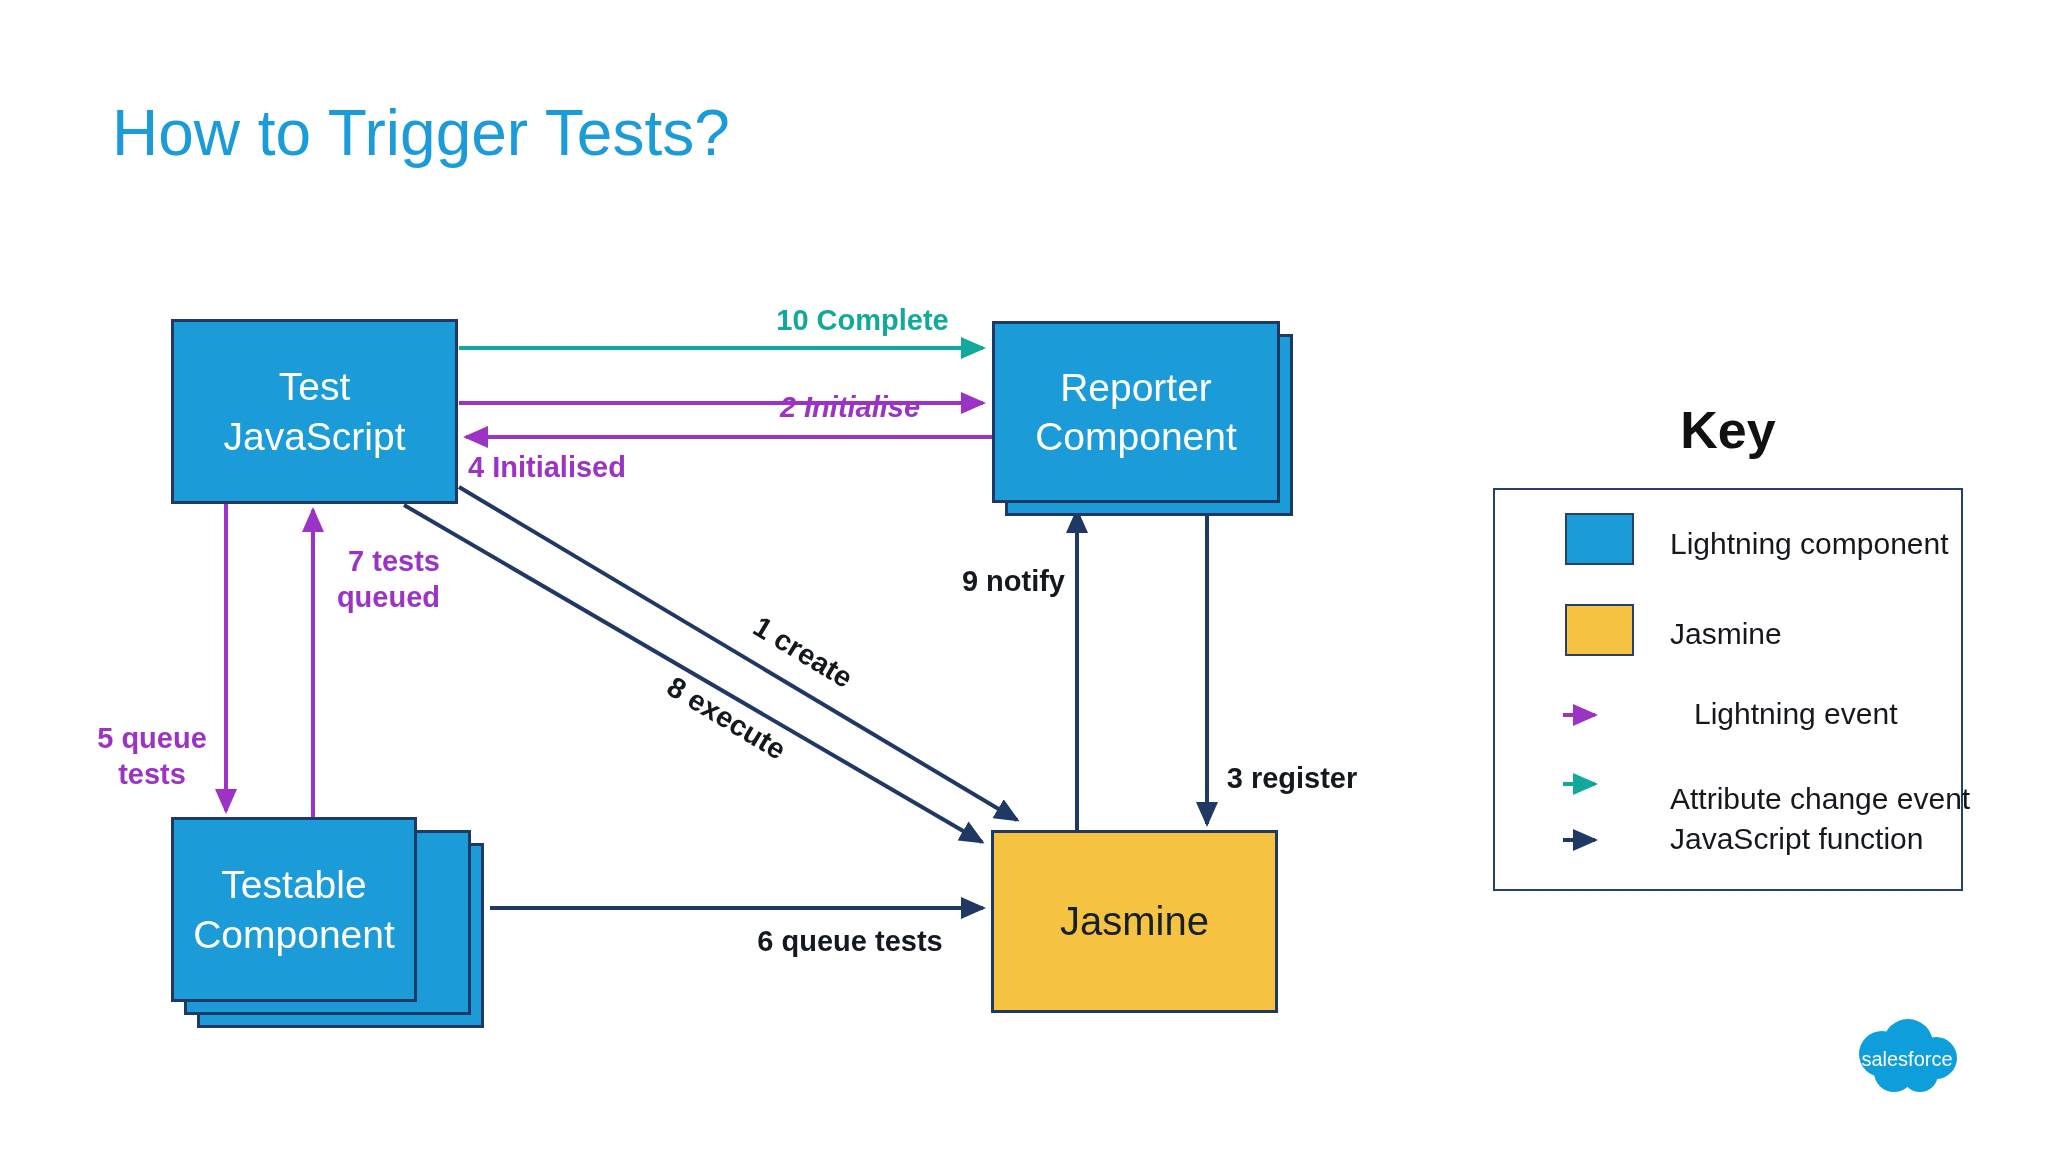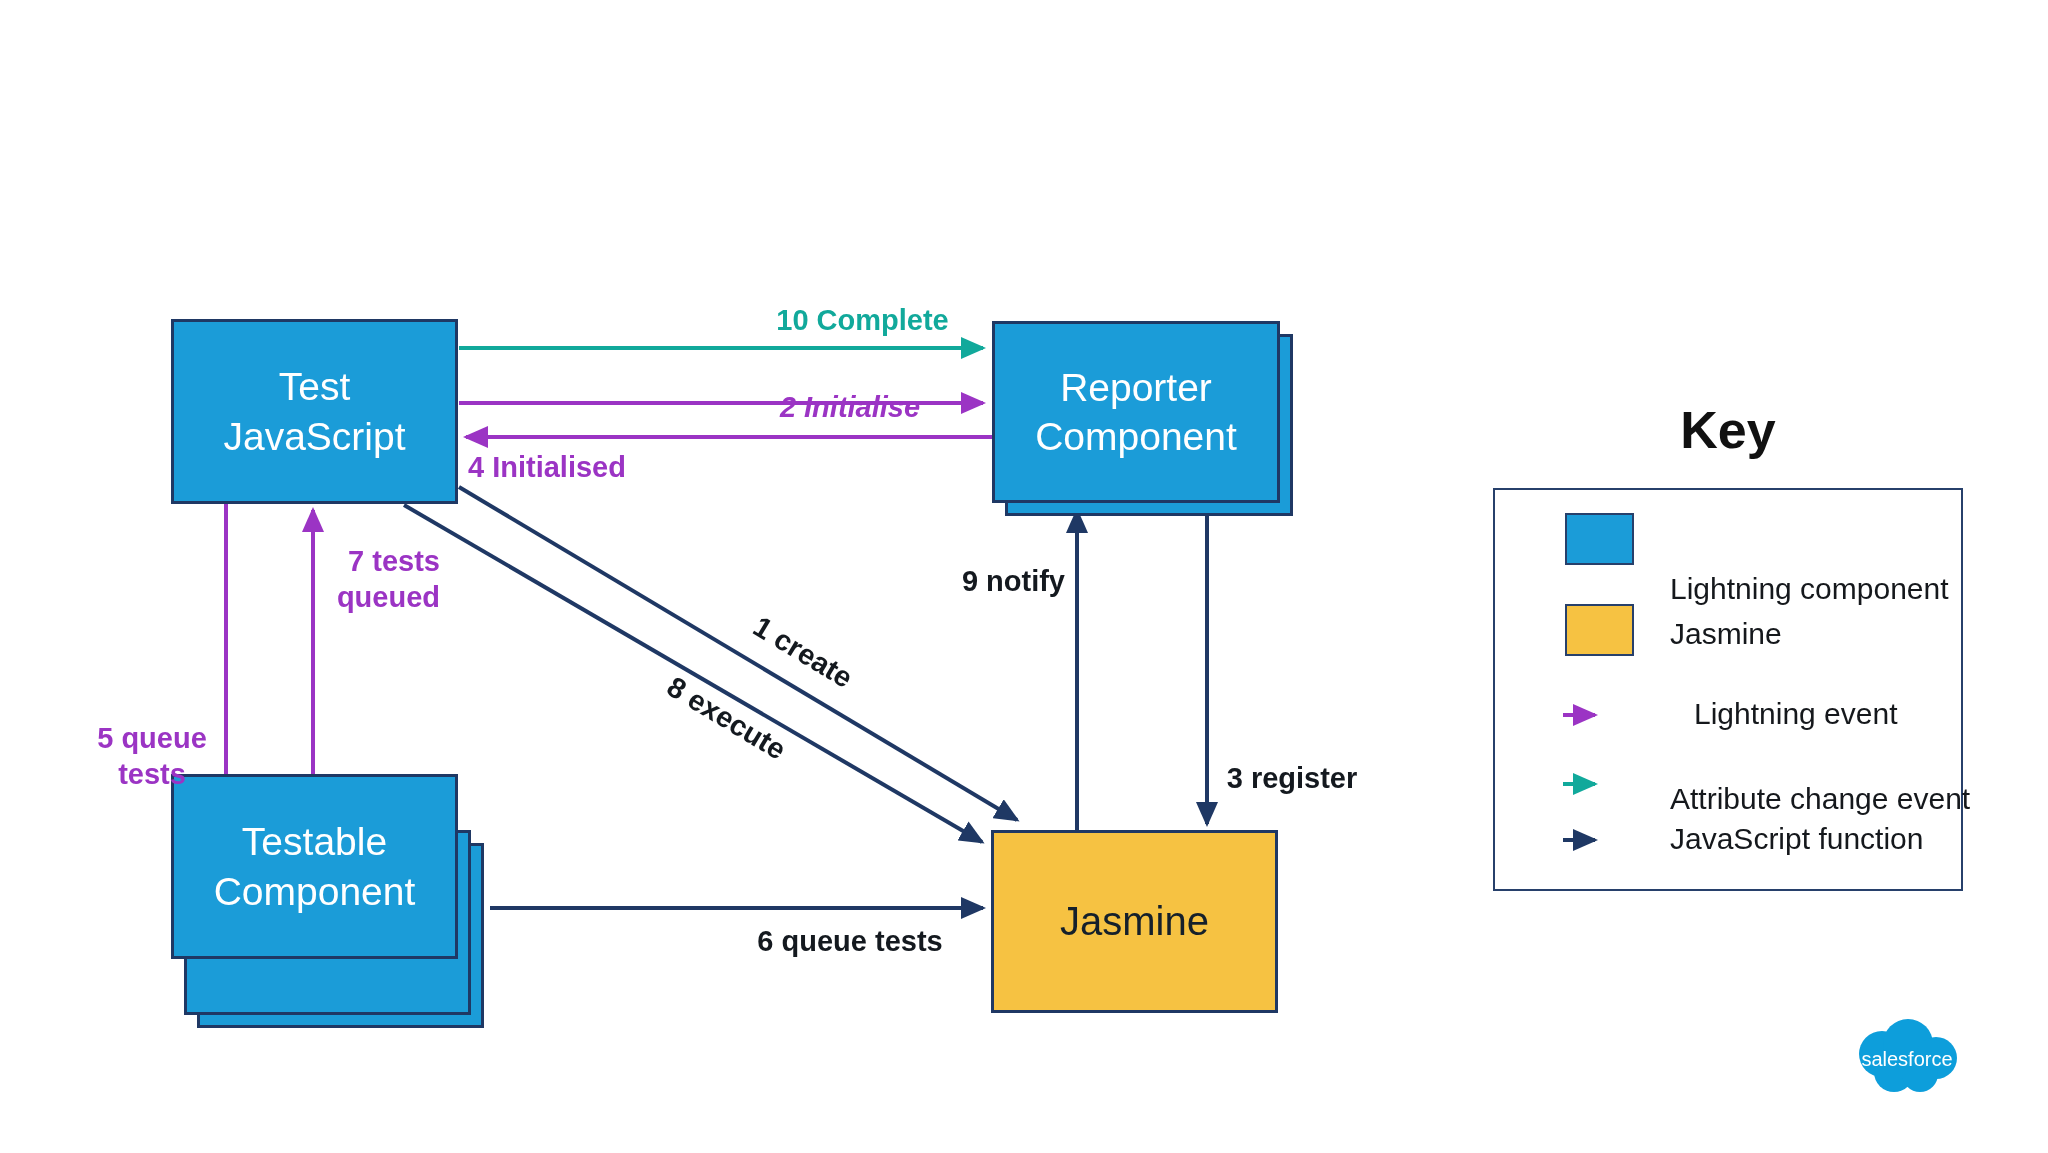--- a/index.html
+++ b/index.html
@@ -46,20 +46,21 @@
   .legend .l-label{
     position:absolute;left:175px;font-size:30px;color:#15181c;white-space:nowrap;
   }
   .logo{position:absolute;left:1852px;top:1016px;width:112px;height:84px;z-index:3;}
 </style>
 </head>
 <body>
 
 <div id="slide">
 
+  <div class="title">How to Trigger Tests?</div>
 
   <svg id="arrows">
     <defs>
       <marker id="ah-teal" markerUnits="userSpaceOnUse" markerWidth="26" markerHeight="22" refX="22" refY="11" orient="auto">
         <path d="M0,0 L25,11 L0,22 Z" fill="#11A99B"></path>
       </marker>
       <marker id="ah-purple" markerUnits="userSpaceOnUse" markerWidth="26" markerHeight="22" refX="22" refY="11" orient="auto">
         <path d="M0,0 L25,11 L0,22 Z" fill="#9B34C4"></path>
       </marker>
       <marker id="ah-navy" markerUnits="userSpaceOnUse" markerWidth="26" markerHeight="22" refX="22" refY="11" orient="auto">
@@ -82,21 +83,21 @@
     <span class="lbl">Test JavaScript</span>
   </div>
 
   <div class="node shadow" style="left:1005px;top:334px;width:288px;height:182px;"></div>
   <div class="node front" style="left:992px;top:321px;width:288px;height:182px;">
     <span class="lbl">Reporter Component</span>
   </div>
 
   <div class="node shadow" style="left:197px;top:843px;width:287px;height:185px;"></div>
   <div class="node shadow" style="left:184px;top:830px;width:287px;height:185px;"></div>
-  <div class="node front" style="left:171px;top:774px;width:287px;height:185px;">
+  <div class="node front" style="left:171px;top:817px;width:246px;height:185px;">
     <span class="lbl">Testable Component</span>
   </div>
 
   <div class="node front jasmine" style="left:991px;top:830px;width:287px;height:183px;">
     <span class="lbl">Jasmine</span>
   </div>
 
   <div class="edge-label teal center" style="left:740px;top:302px;width:245px;">10 Complete</div>
   <div class="edge-label purple center" style="left:735px;top:389px;width:230px;font-style:italic;">2 Initialise</div>
   <div class="edge-label purple" style="left:468px;top:421px;margin-top:28px;">4 Initialised</div>
@@ -105,21 +106,21 @@
   <div class="edge-label purple center" style="left:88px;top:720px;width:128px;">5 queue tests</div>
   <div class="edge-label purple" style="left:328px;top:543px;width:112px;text-align:right;">7 tests queued</div>
   <div class="edge-label center" style="left:725px;top:923px;width:250px;">6 queue tests</div>
   <div class="edge-label right" style="left:900px;top:563px;width:165px;">9 notify</div>
   <div class="edge-label center" style="left:1212px;top:760px;width:160px;">3 register</div>
 
   <div class="key-title">Key</div>
   <div class="legend">
 
     <div class="swatch blue"></div>
-    <div class="l-label" style="top:37px;margin-top:45px;">Lightning component</div>
+    <div class="l-label" style="top:37px;">Lightning component</div>
 
     <div class="swatch yellow"></div>
     <div class="l-label" style="top:127px;">Jasmine</div>
 
     <svg class="l-arrow" style="top:213px;">
       <line x1="2" y1="12" x2="34" y2="12" stroke="#9B34C4" stroke-width="4" marker-end="url(#ah-purple)"></line>
     </svg>
     <div class="l-label" style="top:207px;margin-left:24px;">Lightning event</div>
 
     <svg class="l-arrow" style="top:282px;">

